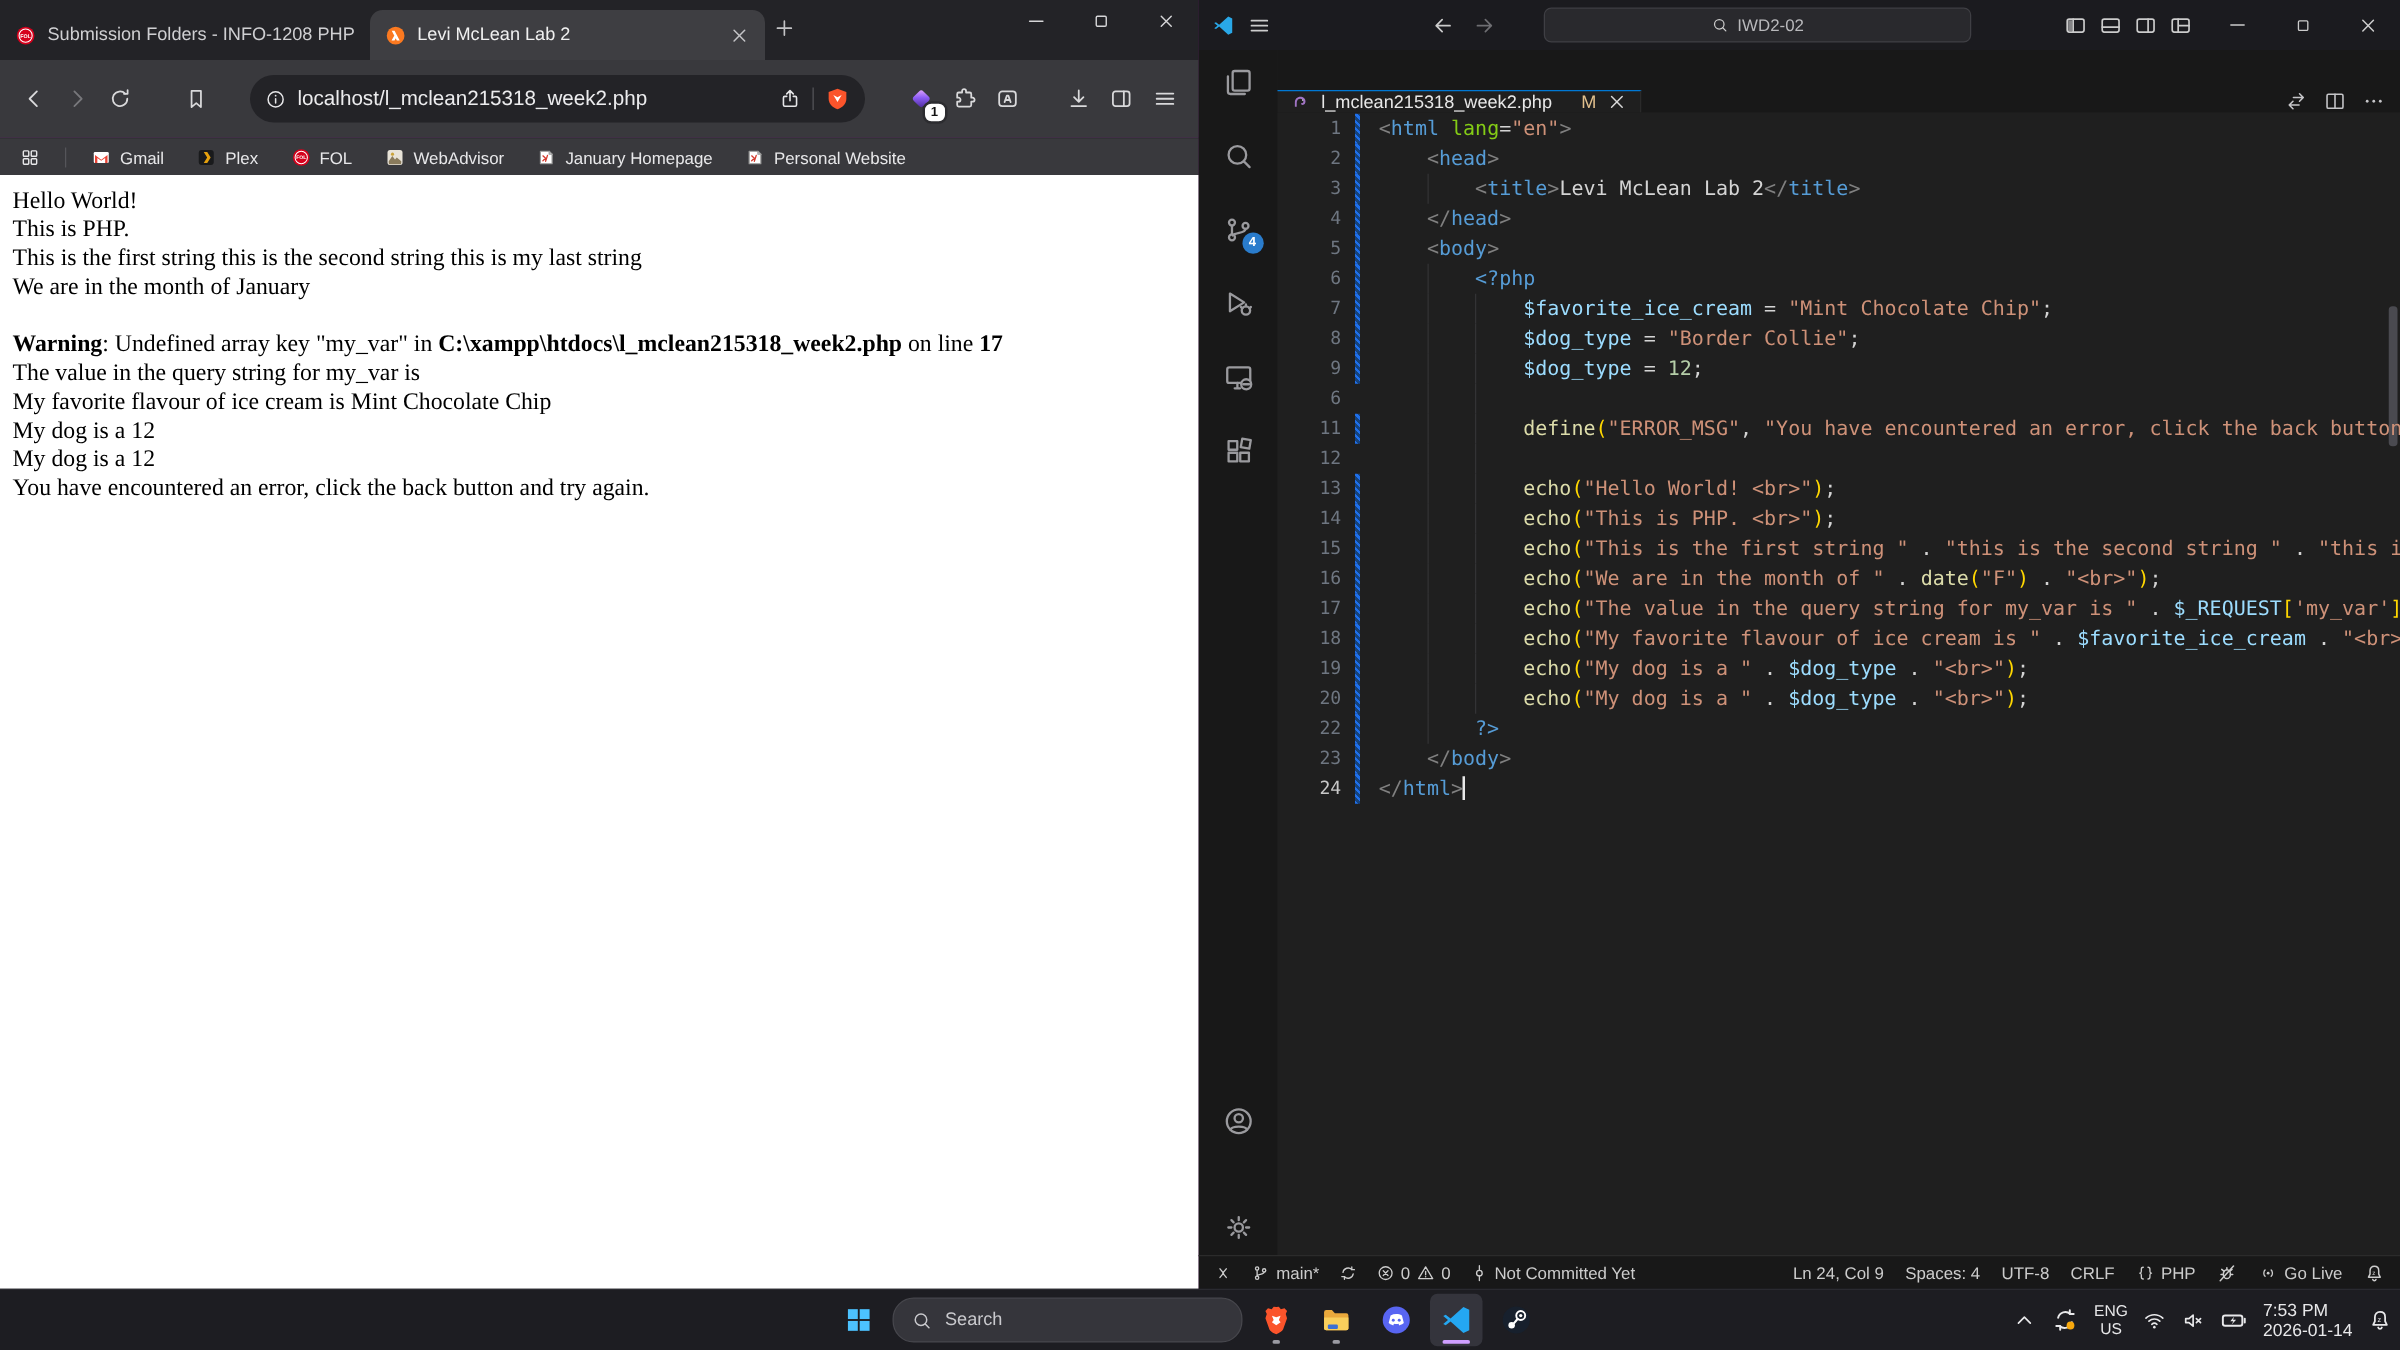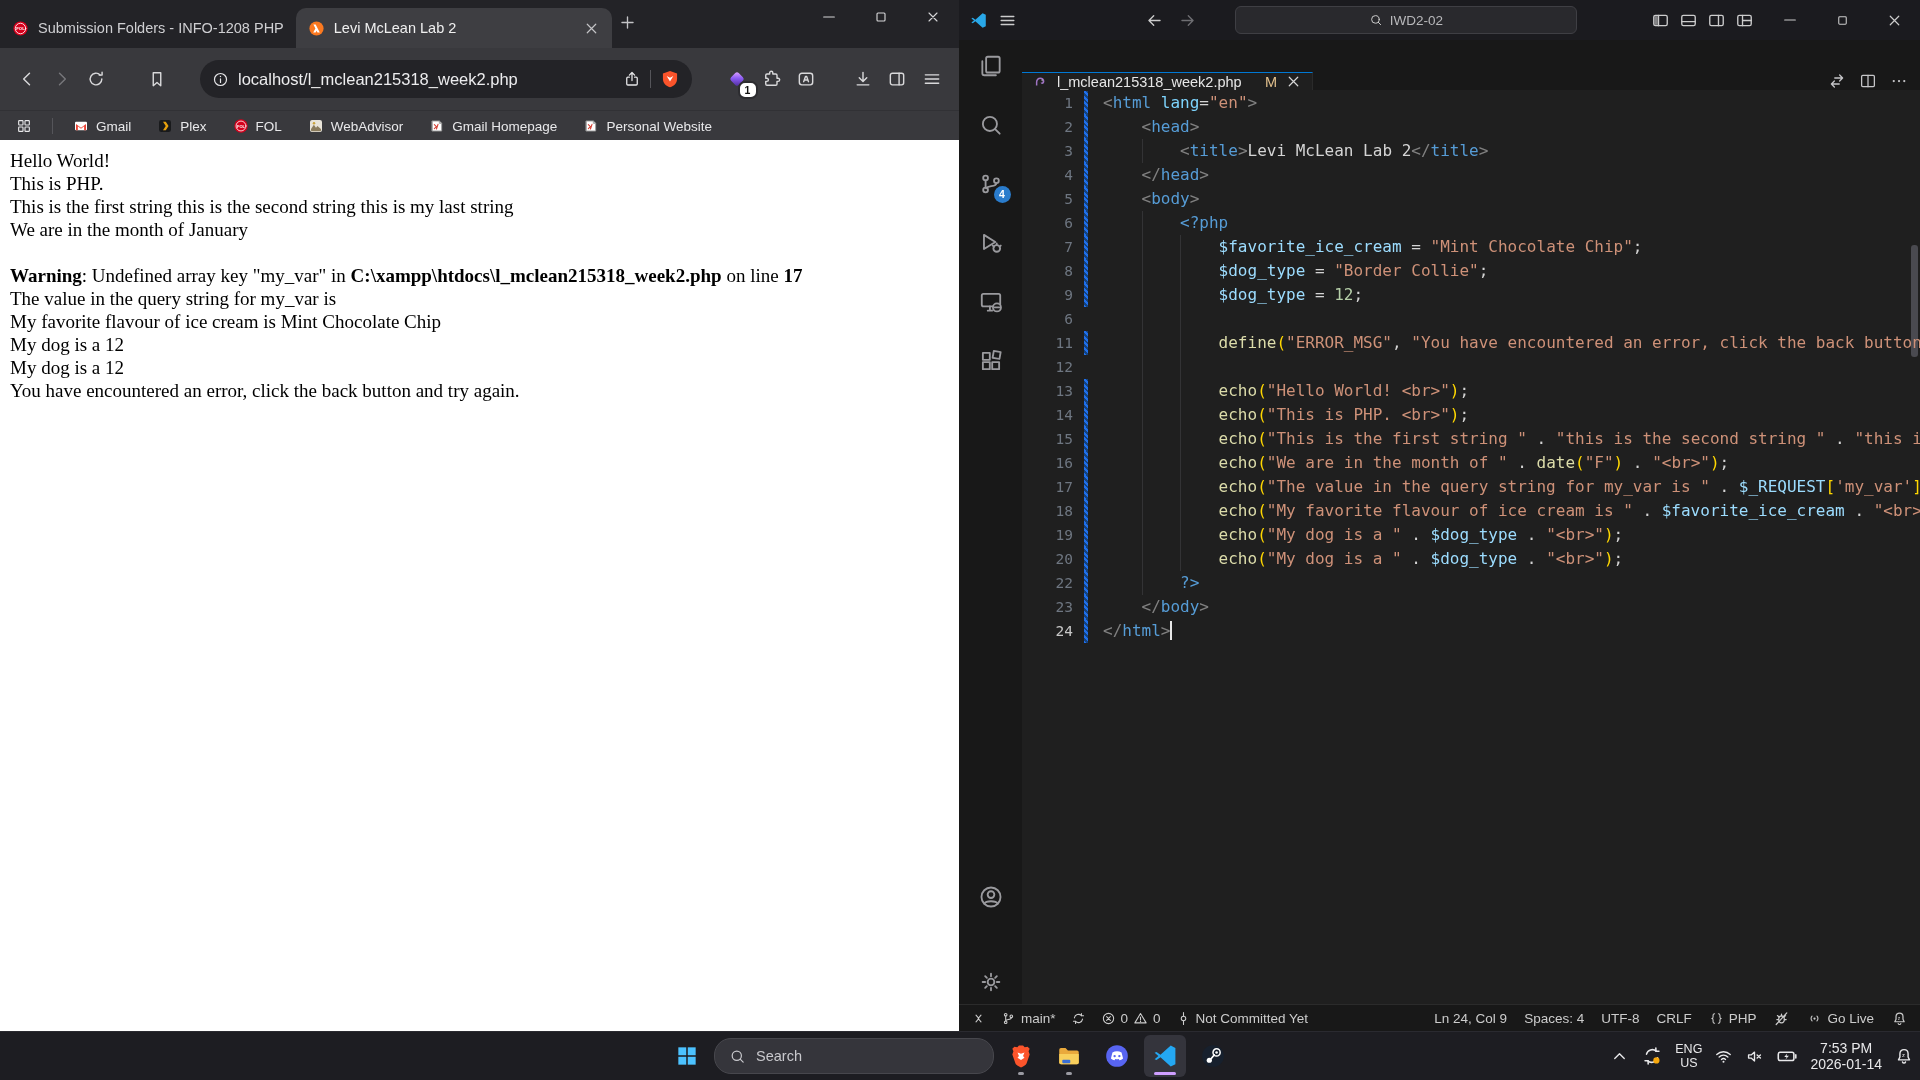--- a/index.html
+++ b/index.html
@@ -75,21 +75,21 @@
   .tab-actions .ic{width:18px;height:18px;}
   .code{flex:1;position:relative;overflow:hidden;background:#1f1f1f;
         font-family:"DejaVu Sans Mono",monospace;font-size:16px;padding-top:1px;}
   .cl{display:flex;height:24px;line-height:24px;position:relative;}
   .cl .ln{width:51px;text-align:right;color:#6e7681;font-size:14.5px;flex:0 0 51px;}
   .cl.cur .ln{color:#c8c8c8;}
   .cl .mod{width:4px;margin-left:11px;flex:0 0 4px;}
   .cl .mod.on{background:repeating-linear-gradient(45deg,#1f6feb 0 2px,#15437e 2px 4px);}
   .cl .ct{margin-left:15px;white-space:pre;position:relative;flex:1;min-width:0;}
   .guide{position:absolute;top:0;bottom:0;width:1px;background:#333335;}
-  .tk-pun{color:#808080}.tk-tag{color:#569cd6}.tk-attr{color:#7dd3fc}.tk-str{color:#ce9178}
+  .tk-pun{color:#808080}.tk-tag{color:#569cd6}.tk-attr{color:#84cc16}.tk-str{color:#ce9178}
   .tk-txt{color:#d4d4d4}.tk-kw{color:#569cd6}.tk-fn{color:#dcdcaa}.tk-var{color:#9cdcfe}
   .tk-num{color:#b5cea8}.tk-par{color:#ffd700}
   .cursor{display:inline-block;width:1.5px;height:19px;background:#e8e8e8;vertical-align:-4px;}
   .vscroll{position:absolute;right:2px;top:155px;width:7px;height:112px;background:#4a4a50;border-radius:3px;}
   .statusbar{position:absolute;left:0;right:0;bottom:0;height:27px;background:#181818;border-top:1px solid #2b2b2b;
              display:flex;align-items:center;font-size:13.5px;color:#cccccc;padding:0 12px;gap:15px;white-space:nowrap;}
   .sb-item{display:flex;align-items:center;gap:5px;}
   .sb-item .ic{width:15px;height:15px;}
   .sb-right{margin-left:auto;display:flex;gap:17px;align-items:center;}
 
@@ -100,21 +100,21 @@
   .task-btn .ic{width:26px;height:26px;}
   .task-btn.active{background:#34343c;}
   .run-dot{position:absolute;bottom:2px;left:50%;transform:translateX(-50%);width:6px;height:3px;border-radius:2px;background:#9a9aa2;}
   .run-dot.accent{width:22px;background:#cf9fff;}
   .tb-search{width:250px;height:34px;border-radius:17px;background:#35353b;border:1px solid #47474d;
              display:flex;align-items:center;gap:10px;padding:0 14px;color:#c9c9cd;font-size:14.5px;}
   .tb-search .ic{width:17px;height:17px;}
   .tb-tray{position:absolute;right:6px;top:0;height:48px;display:flex;align-items:center;gap:12px;color:#e8e8ea;}
   .tb-tray .ic{width:19px;height:19px;}
   .tray-lang{font-size:12.5px;line-height:14px;text-align:center;}
-  .tray-clock{font-size:14px;line-height:16px;text-align:center;}
+  .tray-clock{font-size:14px;line-height:16px;text-align:left;}
 </style>
 </head>
 <body>
 
 <div class="screen">
 
   <div class="browser">
     <div class="br-tabbar">
       <div class="br-tab">
         <span class="ic">
@@ -327,21 +327,21 @@
     <span>WebAdvisor</span>
           </span>
           <span class="bm">
     <span class="ic">
               <svg viewBox="0 0 24 24">
                 <path d="M5 4.5h10.5l3.5 3.5v11.5H5z" fill="#fff" stroke="#9a9a9a" stroke-width="1.4"></path>
                 <path d="M15.5 4.5V8H19" stroke="#9a9a9a" stroke-width="1.4"></path>
                 <path d="M8 10l3.2 3L8 16M13.5 9.5l-2.3 7" stroke="#d43b2f" stroke-width="1.6"></path>
               </svg>
             </span>
-    <span>Gmail Homepage</span>
+    <span>January Homepage</span>
           </span>
           <span class="bm">
     <span class="ic">
               <svg viewBox="0 0 24 24">
                 <path d="M5 4.5h10.5l3.5 3.5v11.5H5z" fill="#fff" stroke="#9a9a9a" stroke-width="1.4"></path>
                 <path d="M15.5 4.5V8H19" stroke="#9a9a9a" stroke-width="1.4"></path>
                 <path d="M8 10l3.2 3L8 16M13.5 9.5l-2.3 7" stroke="#d43b2f" stroke-width="1.6"></path>
               </svg>
             </span>
     <span>Personal Website</span>

